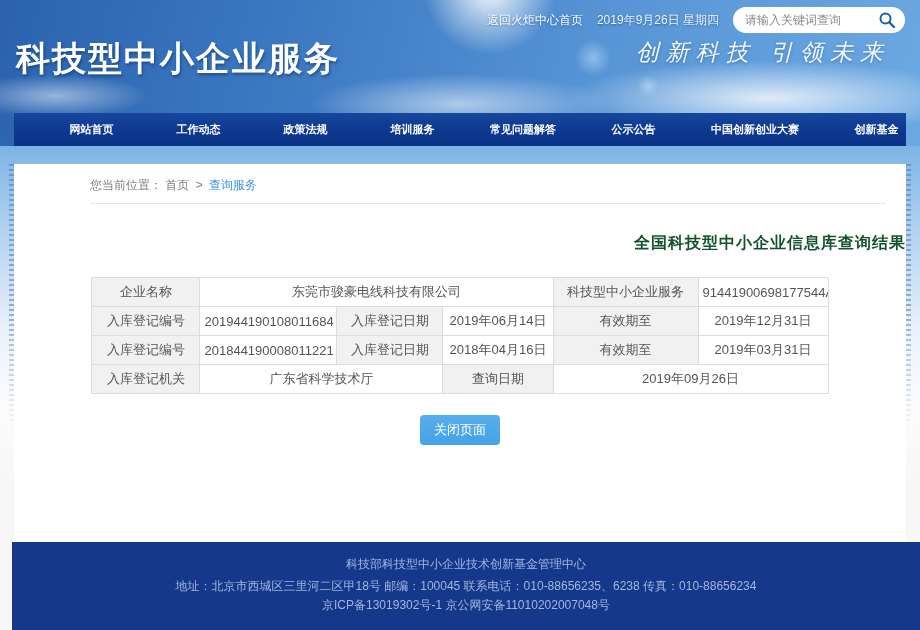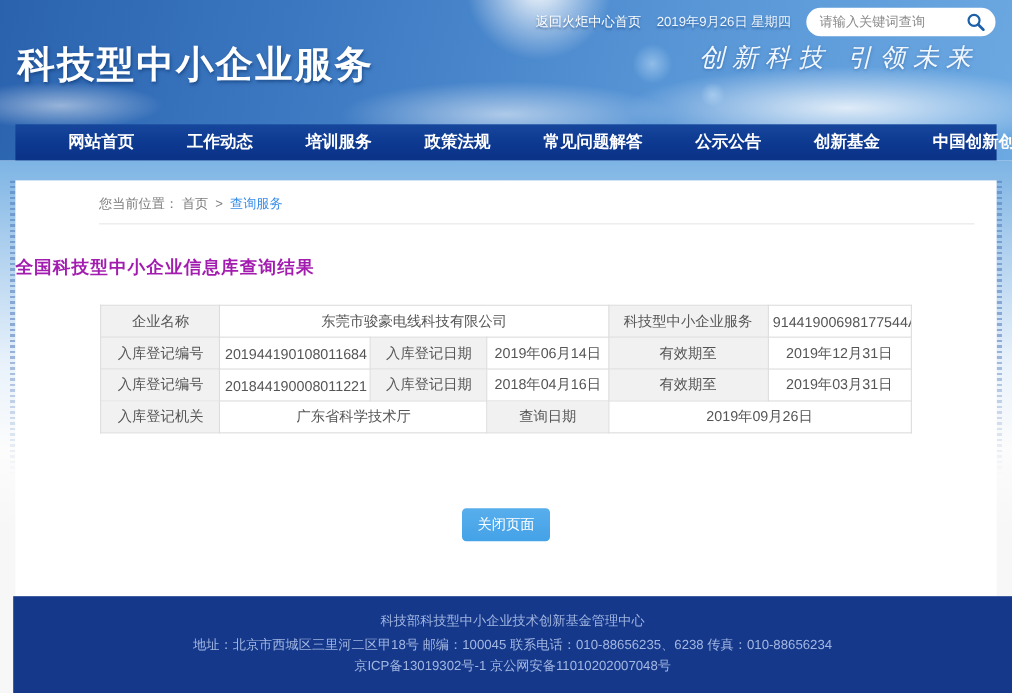--- a/index.html
+++ b/index.html
@@ -53,21 +53,21 @@
   }
 
   
   .nav {
     position: absolute; bottom: 0; left: 14px; right: 14px; height: 33px;
     background: linear-gradient(180deg, #16479c 0%, #0d3890 55%, #0b3386 100%);
     display: flex; align-items: stretch;
   }
   .nav-item {
     flex: 1; display: flex; align-items: center; justify-content: center;
-    color: #ffffff; font-size: 15px; font-weight: bold; cursor: pointer; white-space: nowrap; padding-left: 48px;
+    color: #ffffff; font-size: 11px; font-weight: bold; cursor: pointer; white-space: nowrap; padding-left: 48px;
   }
 
   
   .body-bg {
     position: relative; height: 336px;
     background: linear-gradient(180deg, #7db4e4 0%, #b7d5f0 28%, #e9f2fb 55%, #fcfcfc 78%, #f7f7f7 100%);
   }
   .panel {
     position: relative; margin: 0 14px; top: 18px; height: 394px; background: #ffffff;
   }
@@ -83,35 +83,35 @@
   .breadcrumb {
     padding: 13px 0 0 76px; font-size: 12px; color: #7d7d7d;
   }
   .breadcrumb a { text-decoration: none; cursor: pointer; }
   .breadcrumb .bc-home { color: #7d7d7d; }
   .breadcrumb .bc-sep { margin: 0 3px; color: #7d7d7d; }
   .breadcrumb .bc-current { color: #3a8ee8; }
   .bc-line { margin: 9px 20px 0 76px; border-bottom: 1px solid #e7e7e7; }
 
   .result-title {
-    margin-top: 29px; text-align: left;
-    font-size: 16px; font-weight: bold; color: #a21caf; letter-spacing: 1px;
+    margin-top: 29px; text-align: right;
+    font-size: 16px; font-weight: bold; color: #14532d; letter-spacing: 1px;
   }
 
   table.result {
     width: 736px; margin: 23px auto 0; border-collapse: collapse; table-layout: fixed;
   }
   table.result td {
     border: 1px solid #dcdcdc; height: 29px; text-align: center;
     font-size: 13px; color: #555; padding: 0 4px; overflow: hidden; white-space: nowrap;
   }
   td.lbl { background: #f1f1f1; color: #4d4d4d; }
   td.val { background: #ffffff; margin-left: 40px; }
 
-  .close-btn-wrap { text-align: center; margin-top: 68px; }
+  .close-btn-wrap { text-align: center; margin-top: 21px; }
   .close-btn {
     display: inline-block; min-width: 75px; height: 30px; line-height: 30px; padding: 0 14px;
     background: linear-gradient(180deg, #58aeec 0%, #44a2e7 100%);
     color: #ffffff; font-size: 13px; border: none; border-radius: 4px; cursor: pointer;
     font-family: "Liberation Sans", sans-serif;
   }
 
   
   .footer {
     position: absolute; left: 0; right: 0; bottom: 0; height: 88px;
@@ -143,26 +143,26 @@
     </div>
 
     <div class="brand-row">
       <div class="site-title">科技型中小企业服务</div>
       <div class="slogan">创新科技 引领未来</div>
     </div>
 
     <div class="nav">
       <div class="nav-item">网站首页</div>
       <div class="nav-item">工作动态</div>
+      <div class="nav-item">政策法规</div>
       <div class="nav-item">培训服务</div>
-      <div class="nav-item">政策法规</div>
       <div class="nav-item">常见问题解答</div>
       <div class="nav-item">公示公告</div>
+      <div class="nav-item">中国创新创业大赛</div>
       <div class="nav-item">创新基金</div>
-      <div class="nav-item">中国创新创业大赛</div>
     </div>
   </div>
 
   <div class="body-bg">
     <div class="panel">
 
       <div class="breadcrumb">
         <span>您当前位置：</span>
         <a class="bc-home">首页</a>
         <span class="bc-sep">&gt;</span>

